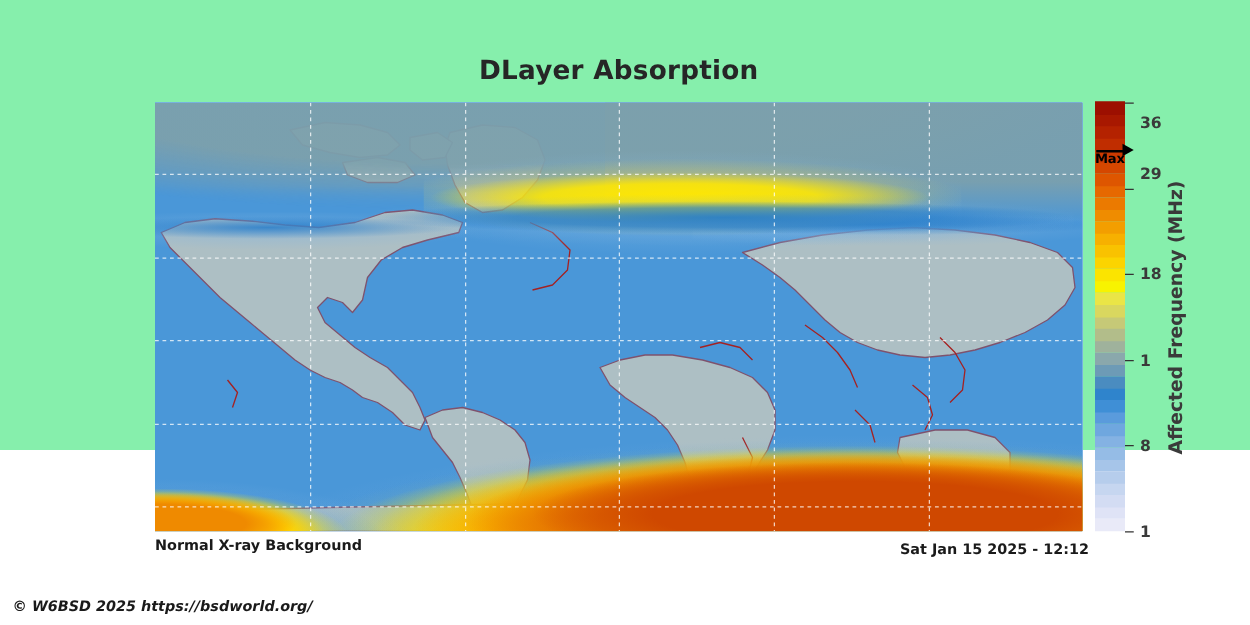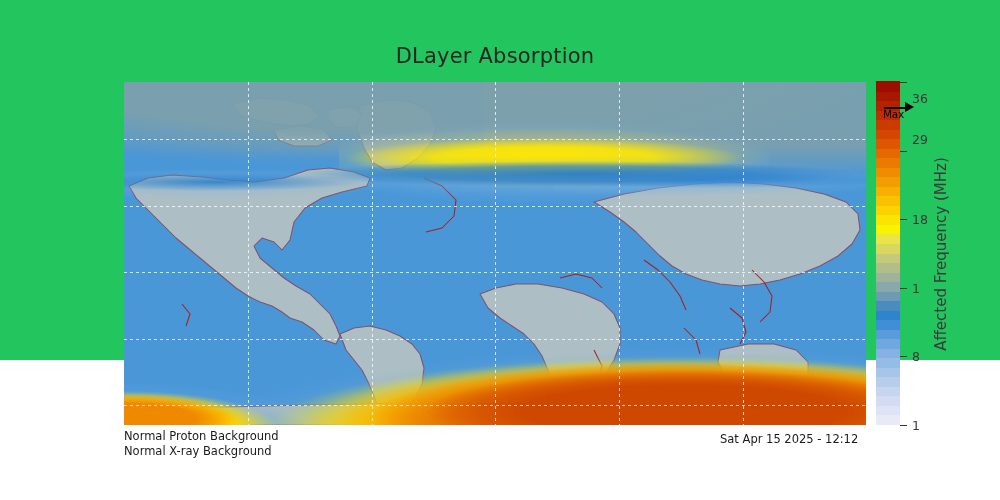--- a/index.html
+++ b/index.html
@@ -1,17 +1,17 @@
 <!DOCTYPE html>
 <html><head>
 <meta charset="utf-8">
 <style>
   html,body{margin:0;padding:0;background:#ffffff;}
   body{width:1000px;height:500px;overflow:hidden;font-family:"DejaVu Sans","Liberation Sans",sans-serif;}
-  #root{position:relative;width:1000px;height:360px;background:#22c55e;}
+  #root{position:relative;width:1000px;height:360px;background:#86efac;font-weight:bold;}
 
   
   #title{
     position:absolute;left:0;top:44px;width:990px;text-align:center;
     font-size:21px;color:#262626;letter-spacing:.2px;
   }
 
   
   #map-wrap{
     position:absolute;left:124px;top:82px;width:742px;height:343px;
@@ -287,28 +287,28 @@
         <div class="cb-tick" style="top: 205.8px;"></div>
         <div class="cb-lab" style="top: 205.8px;">1</div>
         <div class="cb-tick" style="top: 137.2px;"></div>
         <div class="cb-lab" style="top: 137.2px;">18</div>
         <div class="cb-tick" style="top: 68.6px;"></div>
         <div class="cb-lab" style="top: 57px;">29</div>
         <div class="cb-tick" style="top: 0px;"></div>
         <div class="cb-lab" style="top: 16px;">36</div>
       </div>
   </div>
-  <div id="max-marker" style="top: 100px; margin-left: 7px;">
+  <div id="max-marker" style="top: 113px;">
     <div class="arrow-line"></div>
     <div class="arrow-head"></div>
     <div class="max-lab">Max</div>
   </div>
   <div id="cbar-title">
     <span>Affected Frequency (MHz)</span>
   </div>
 
   <div id="note-left">
-    <div>Normal Proton Background</div>
     <div>Normal X-ray Background</div>
   </div>
-  <div id="note-date">Sat Apr 15 2025 - 12:12</div>
+  <div id="note-date">Sat Jan 15 2025 - 12:12</div>
+  <div id="credit">© W6BSD 2025 https://bsdworld.org/</div>
 
 </div>
 
 </body></html>

